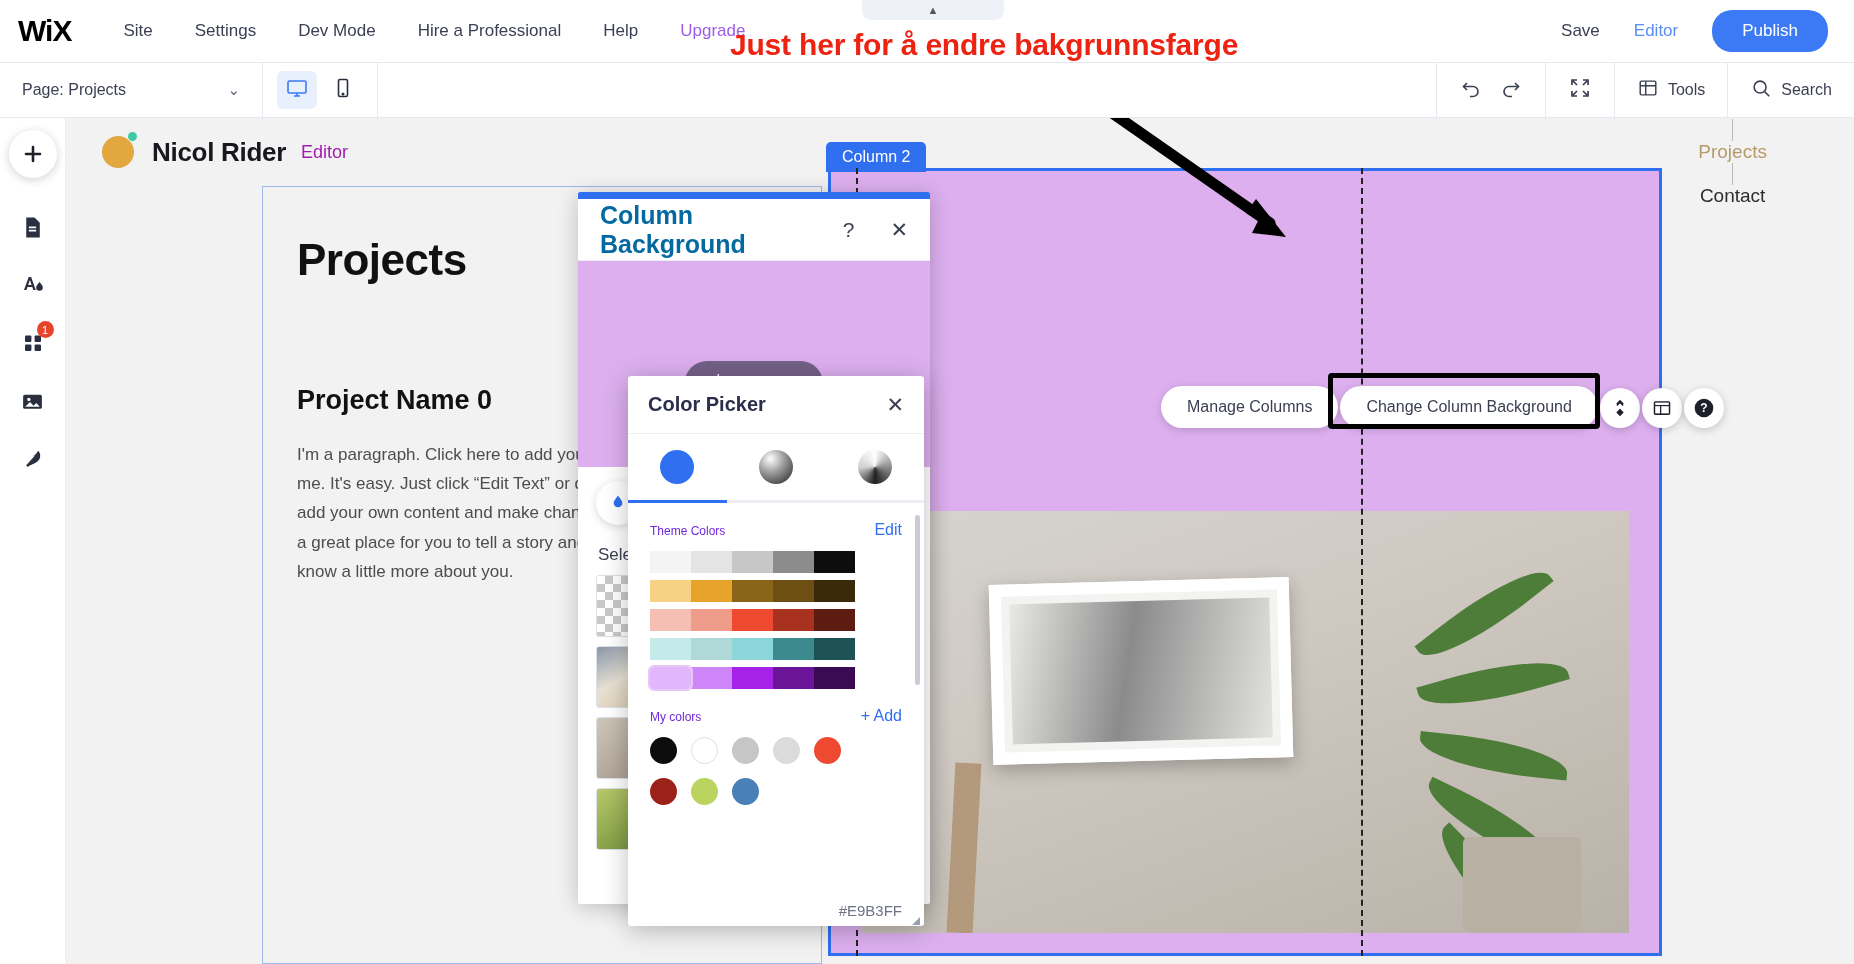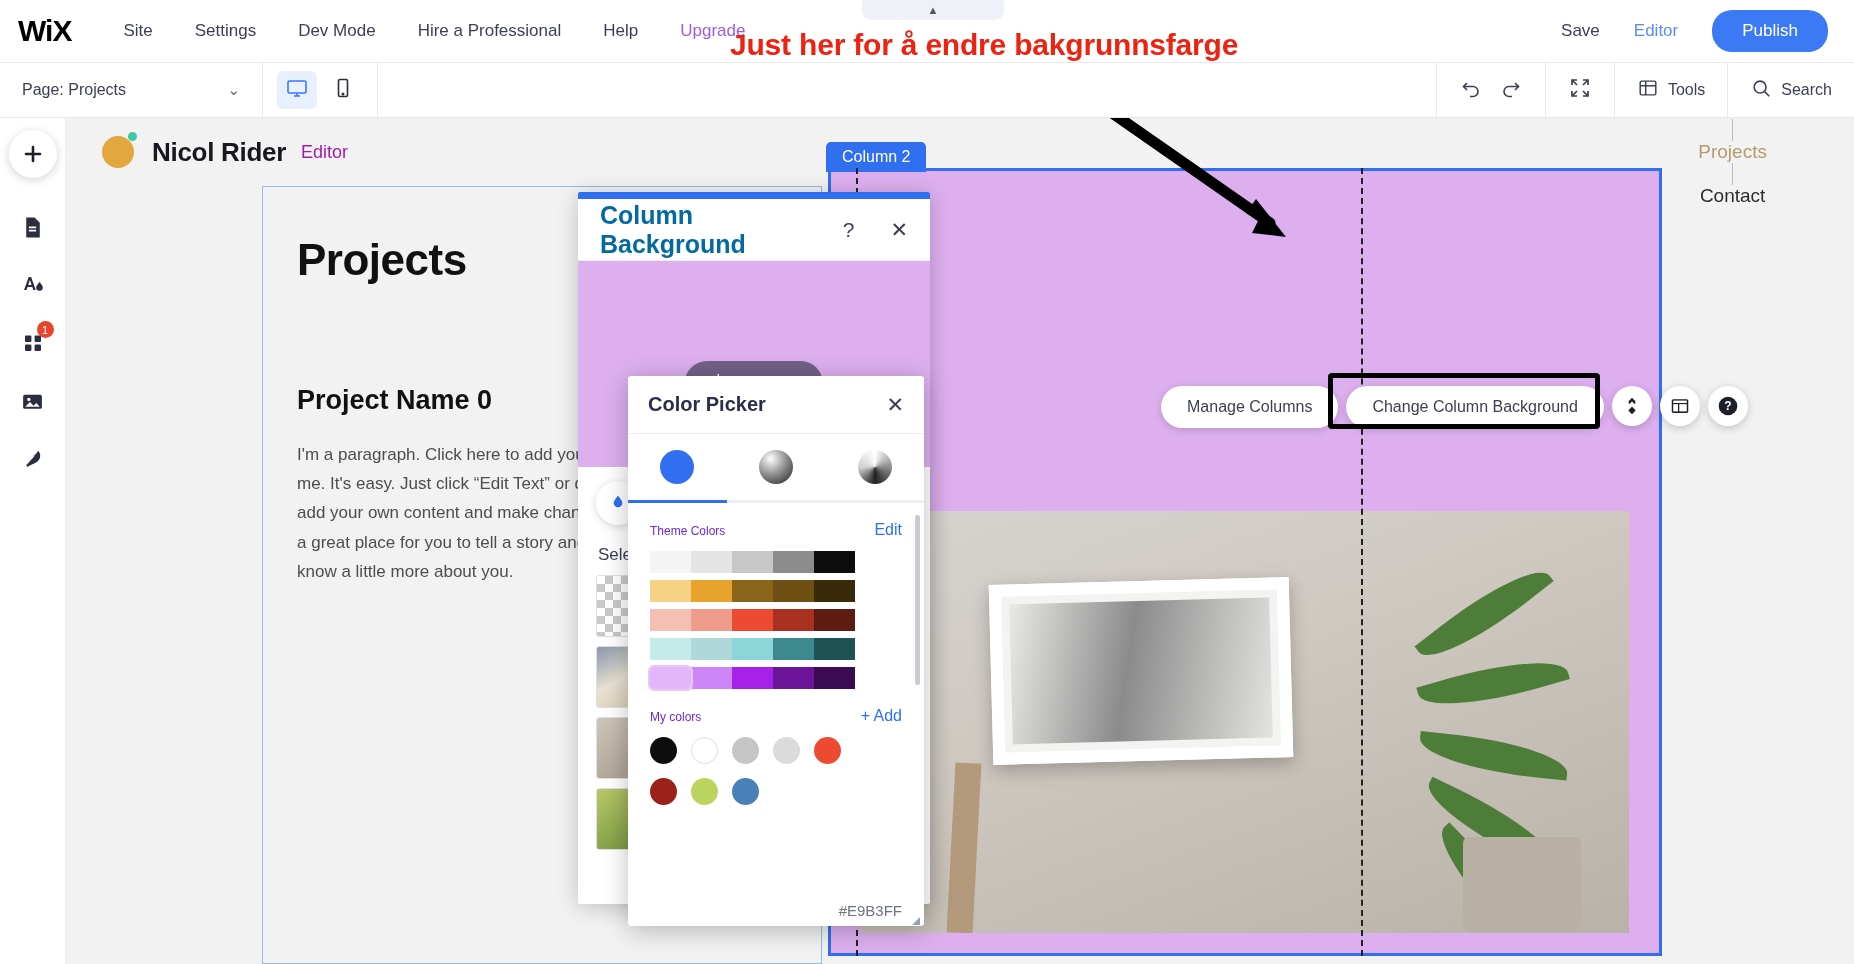--- a/index.html
+++ b/index.html
@@ -170,21 +170,21 @@
   }
   .plant {
     position: absolute; right: 14px; bottom: 0; width: 200px; height: 330px;
   }
   .frond {
     position: absolute; width: 150px; height: 34px; border-radius: 0 80% 0 80%;
     background: #4e7d3a; transform-origin: left center;
   }
 
   
-  .col-toolbar { position: absolute; left: 1095px; top: 268px; display: flex; align-items: flex-start; gap: 8px; z-index: 20; }
+  .col-toolbar { position: absolute; left: 1095px; top: 268px; display: flex; align-items: flex-end; gap: 2px; z-index: 20; }
   .pill-btn {
     background: #fff; border-radius: 22px; padding: 12px 26px; font-size: 16px;
     color: #3b3f52; box-shadow: 0 2px 9px rgba(0,0,0,.17); cursor: pointer;
     white-space: nowrap;
   }
   .highlight-box {
     position: absolute; left: 1262px; top: 255px; width: 272px; height: 56px;
     border: 5px solid #000; border-radius: 4px; z-index: 22; pointer-events: none;
   }
   .circ-btn {

